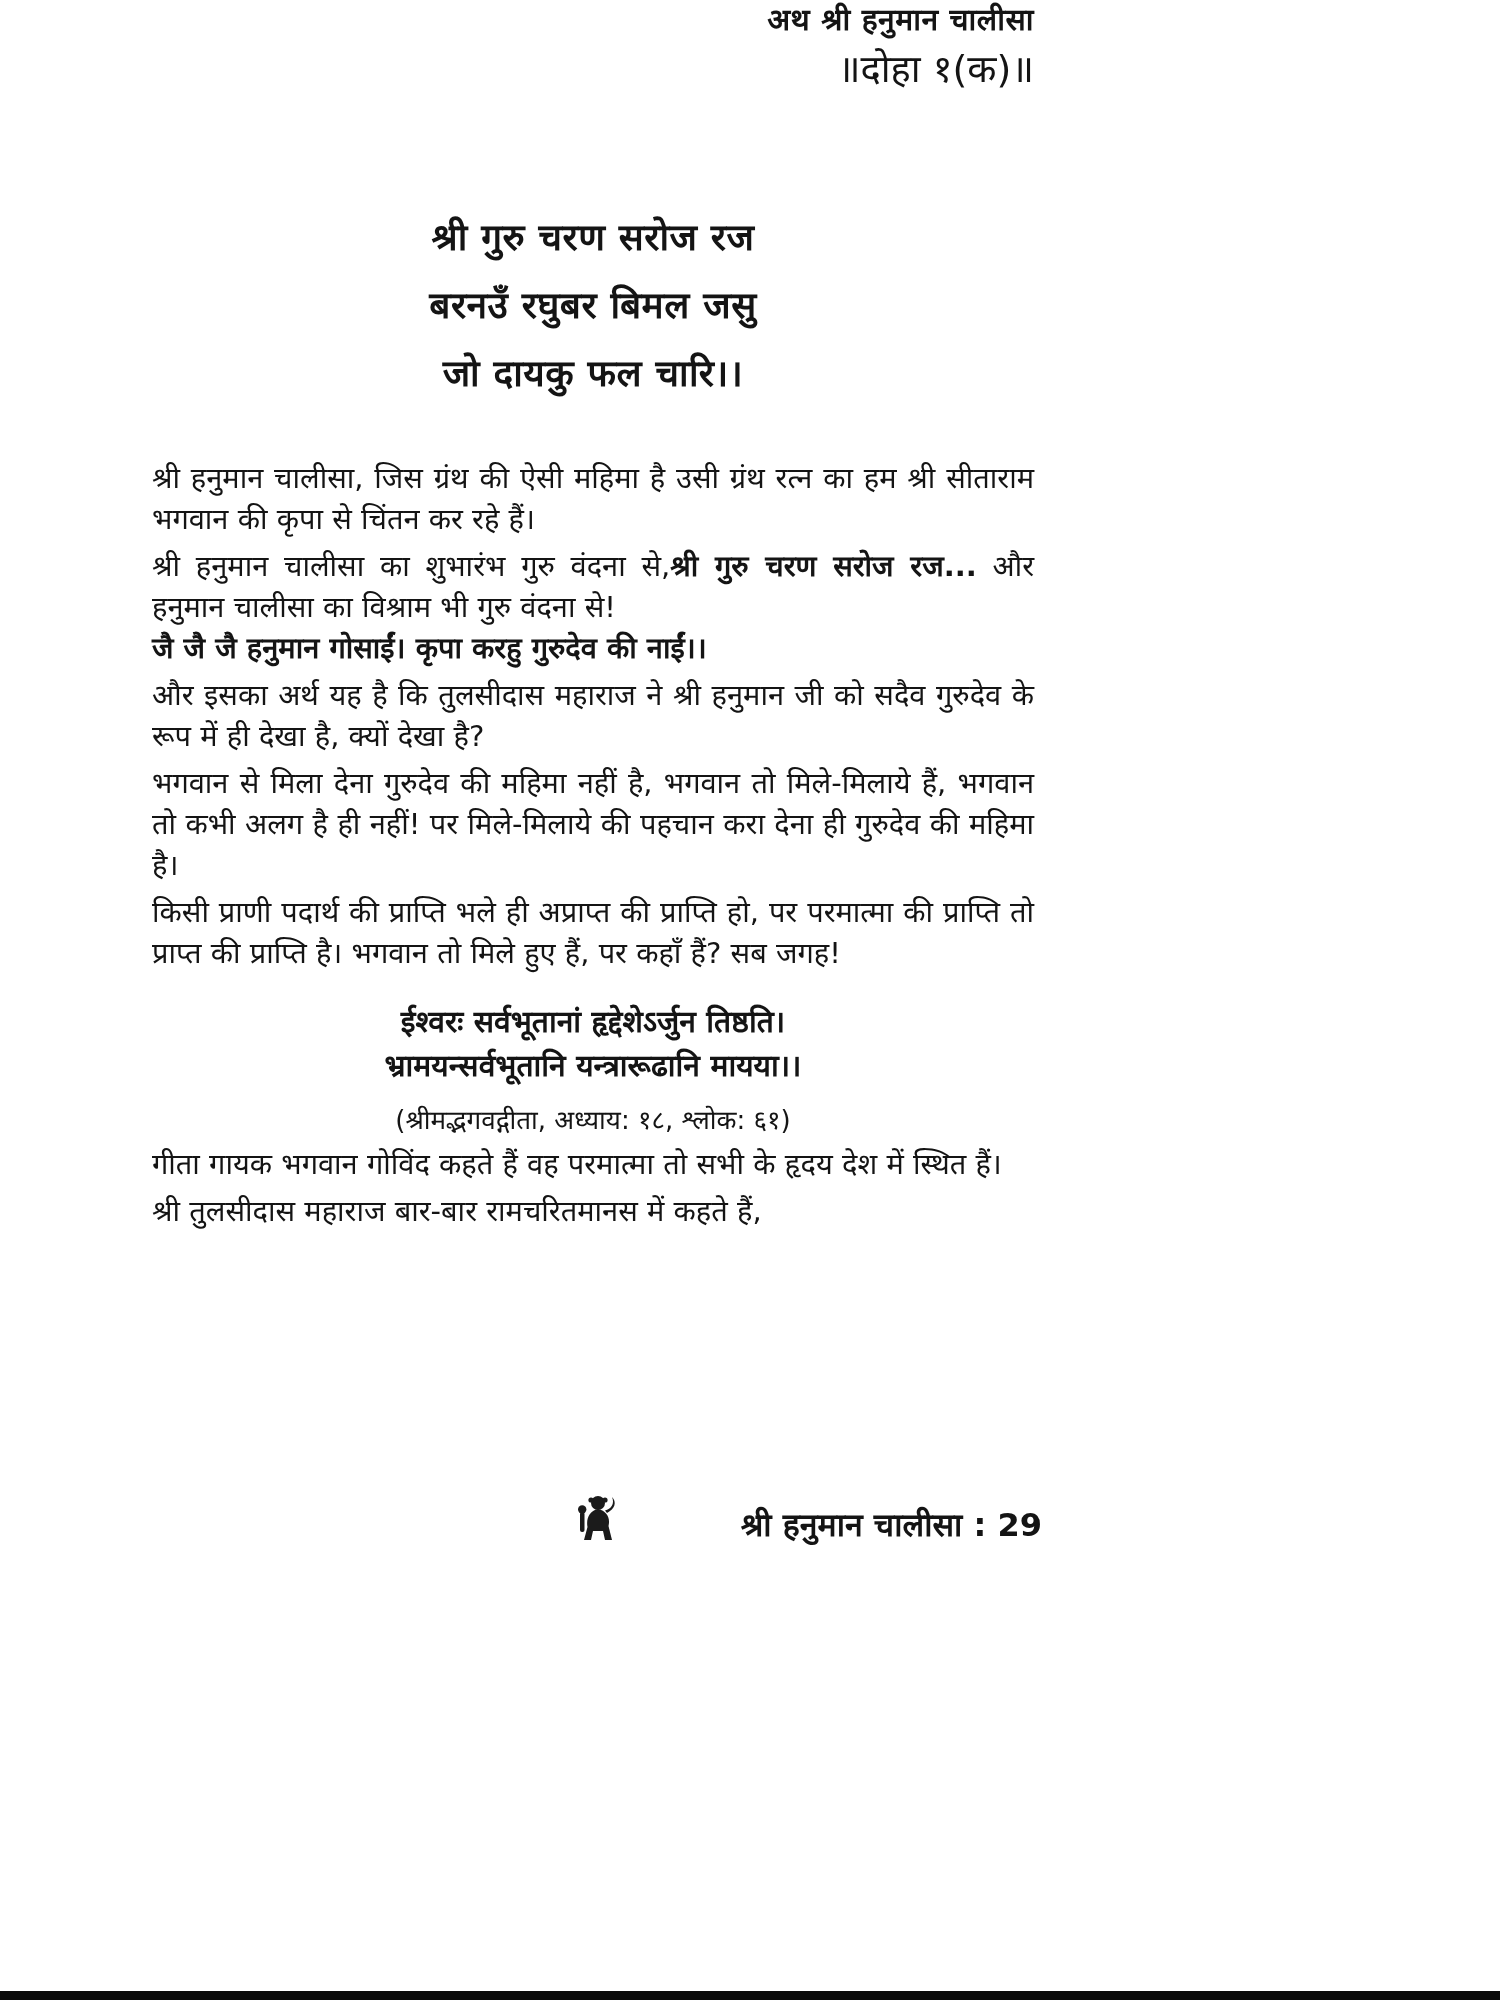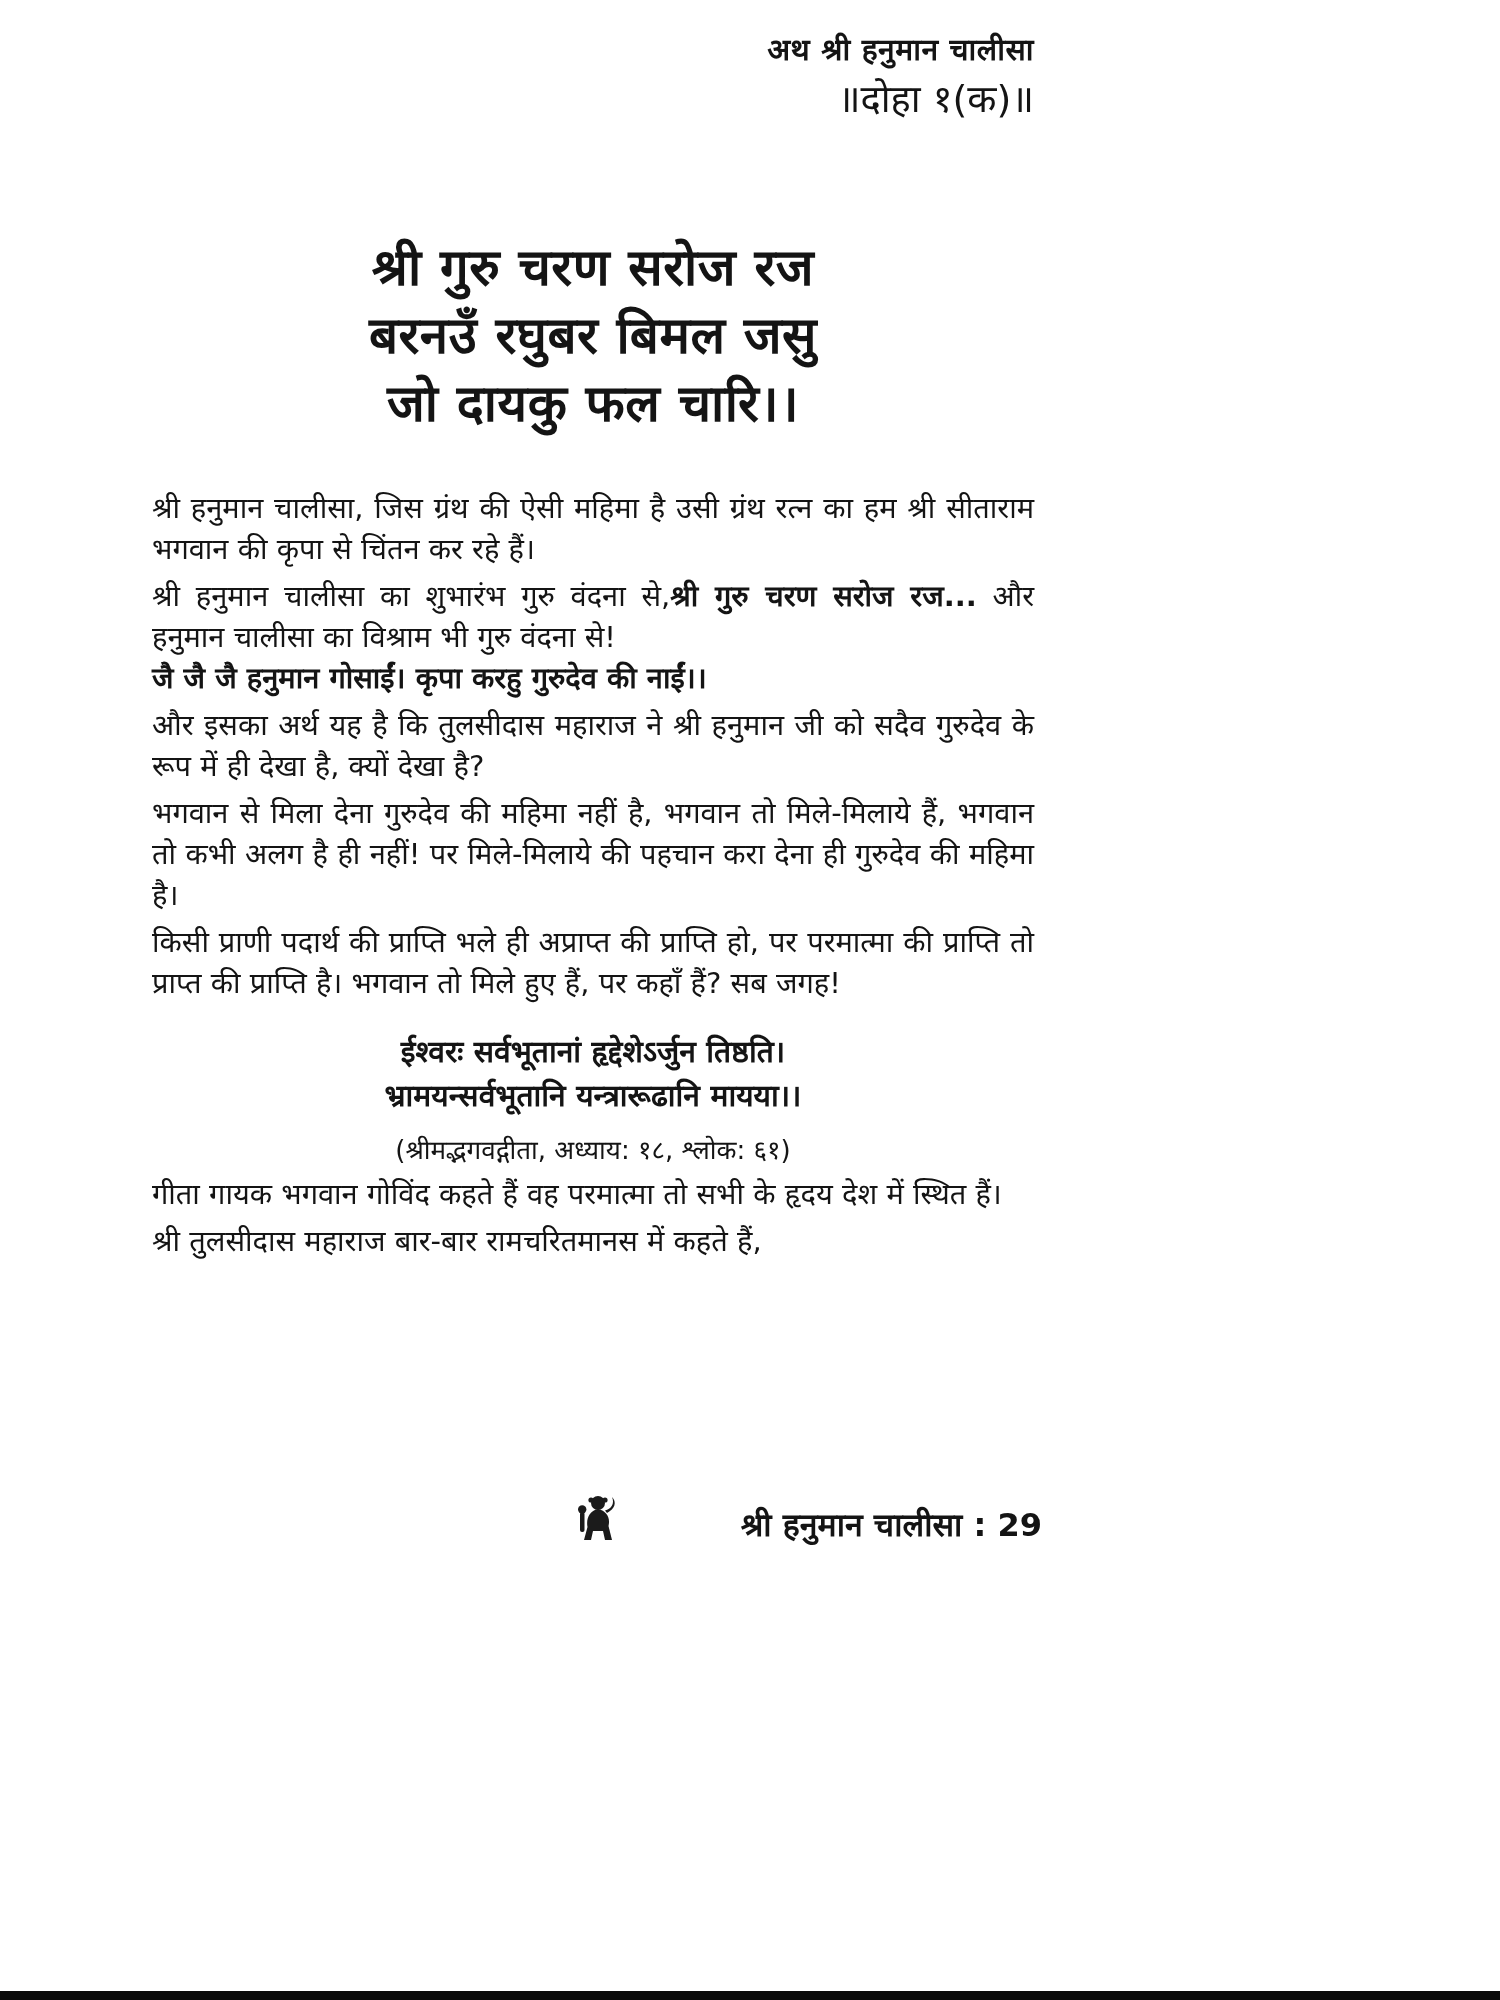--- a/index.html
+++ b/index.html
@@ -21,41 +21,40 @@
     background: #ffffff;
   }
   .content {
     position: absolute;
     left: 152px;
     top: 0;
     width: 882px;
   }
   
   .header {
-    padding-top: 30px;
     text-align: right;
   }
   .invocation {
     font-size: 30px;
     font-weight: 700;
     line-height: 40px;
     letter-spacing: 0.5px;
   }
   .doha-label {
     margin-top: 4px;
     font-size: 38px;
     font-weight: 400;
     line-height: 50px;
   }
   
   .doha-verse {
     margin-top: 110px;
     text-align: center;
     font-weight: 700;
-    font-size: 51px;
+    font-size: 37px;
     line-height: 68px;
     letter-spacing: 0.5px;
   }
   
   .body-copy {
     margin-top: 50px;
   }
   .para {
     margin-top: 6px;
     font-size: 29px;

